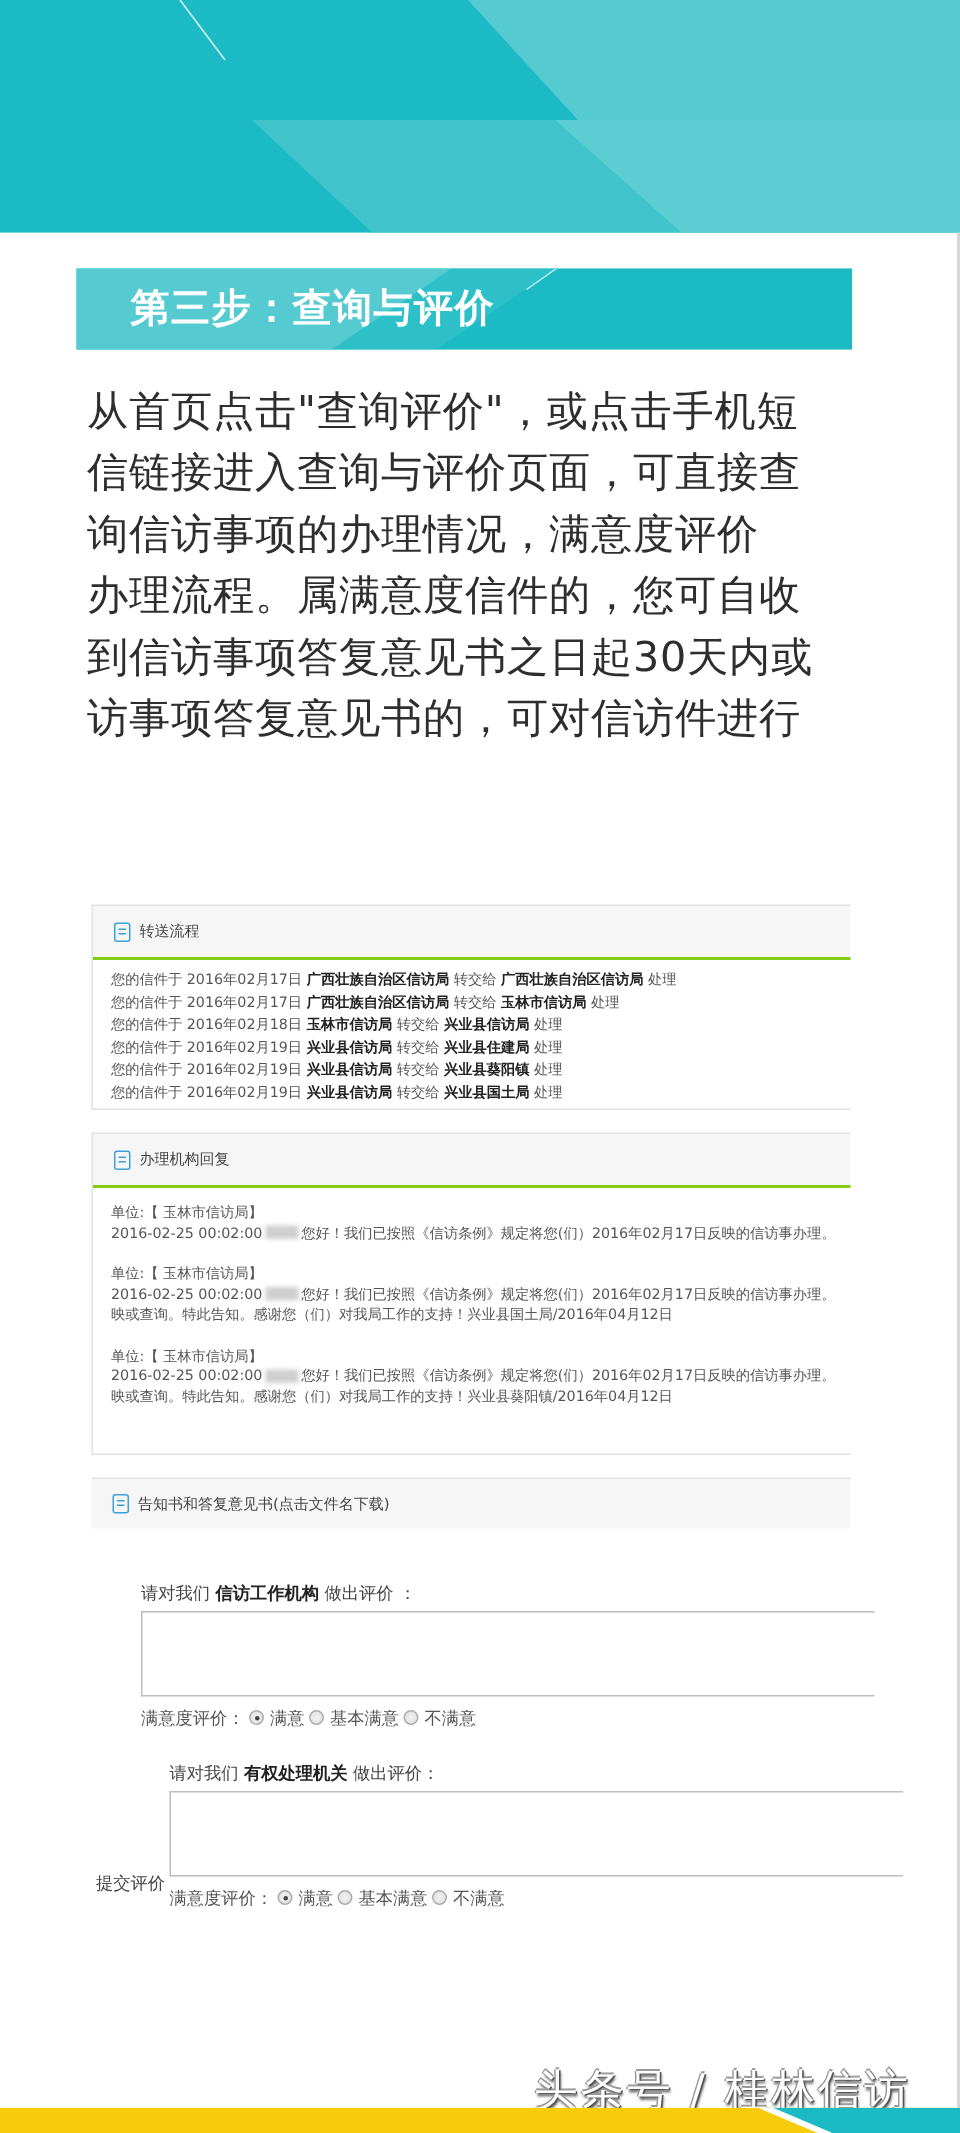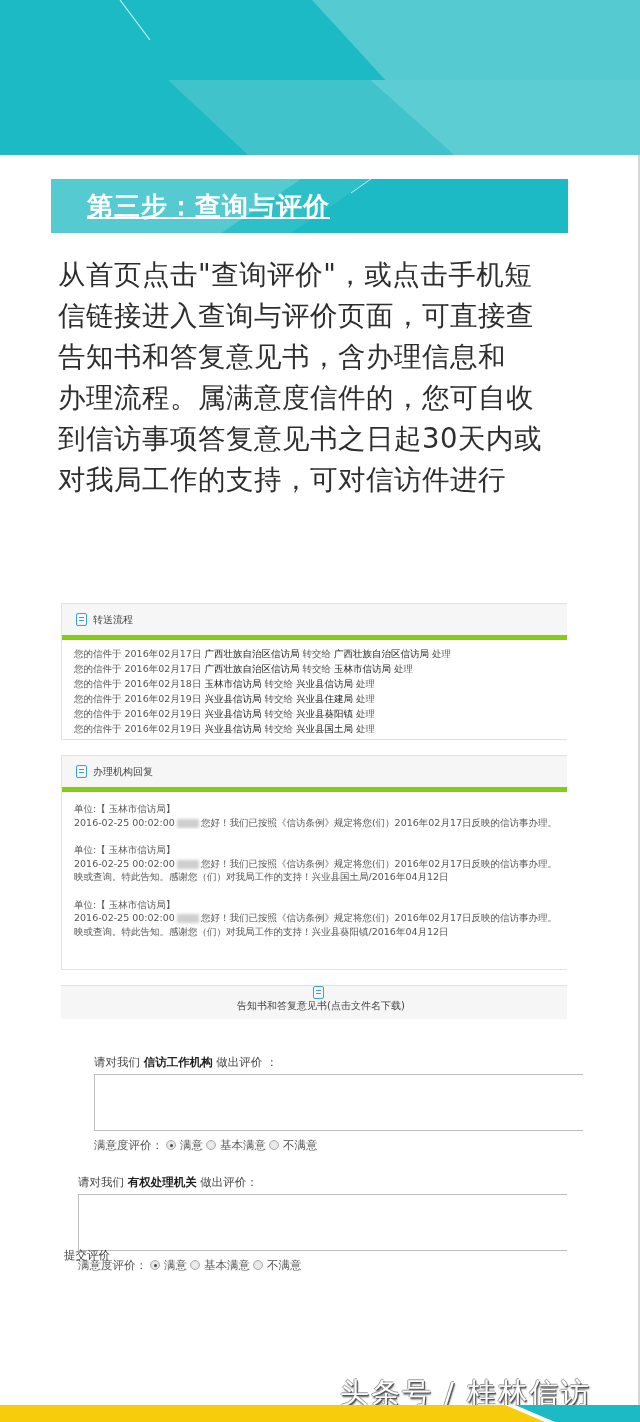--- a/index.html
+++ b/index.html
@@ -7,50 +7,50 @@
   body { position: relative; font-family: "DejaVu Sans", "Liberation Sans", sans-serif; color: #333; }
 
   
   .banner { position: absolute; left: 0; top: 0; width: 640px; height: 155px; background: #1bbac4; overflow: hidden; }
   .banner .poly { position: absolute; inset: 0; }
   .right-edge { position: absolute; right: 0; top: 155px; width: 2px; height: 1250px; background: #d6d6d6; }
 
   
   .step-bar { position: absolute; left: 51px; top: 179px; width: 517px; height: 54px; background: #1bbac4; overflow: hidden; }
   .step-bar svg { position: absolute; inset: 0; }
-  .step-title { position: absolute; left: 36px; top: 0; height: 54px; line-height: 54px; color: #ffffff; font-size: 26px; font-weight: bold; letter-spacing: 1px; text-decoration: underline; }
+  .step-title { position: absolute; left: 36px; top: 0; height: 54px; line-height: 54px; color: #ffffff; font-size: 26px; font-weight: bold; letter-spacing: 1px; }
 
   
   .intro { position: absolute; left: 58px; top: 254px; width: 520px; font-size: 27.5px; line-height: 41px; color: #2e2e2e; letter-spacing: 0.5px; }
   .intro .line { display: block; white-space: nowrap; }
 
   
   .panel { position: absolute; left: 61px; width: 506px; border: 1px solid #e2e2e2; border-right: none; background: #fff; }
-  .panel-head { height: 36px; background: #f6f6f6; border-bottom: 5px solid #84cc16; display: flex; align-items: center; padding-left: 14px; font-size: 10px; color: #444; }
+  .panel-head { height: 36px; background: #f6f6f6; border-bottom: 2px solid #84cc16; display: flex; align-items: center; padding-left: 14px; font-size: 10px; color: #444; }
   .doc-icon { width: 11px; height: 13px; border: 1.5px solid #3aa0d8; border-radius: 2px; margin-right: 6px; position: relative; }
   .doc-icon::before { content: ""; position: absolute; left: 2px; top: 3px; width: 5px; height: 1.2px; background: #3aa0d8; box-shadow: 0 3px 0 #3aa0d8; }
   .panel-body { padding: 6px 12px 8px 12px; font-size: 9.5px; color: #555; }
   .flow-row { height: 15px; line-height: 15px; white-space: nowrap; overflow: hidden; }
-  .flow-row b { color: #222; font-weight: normal; }
+  .flow-row b { color: #222; font-weight: bold; }
 
   .reply { margin-top: 6px; margin-bottom: 14px; line-height: 13.5px; white-space: nowrap; overflow: hidden; }
   .blur { display: inline-block; width: 22px; height: 9px; background: #cfcfcf; filter: blur(1.5px); vertical-align: middle; margin: 0 2px; }
 
   .eval-block { position: absolute; left: 78px; width: 489px; }
   .eval-label { font-size: 11.5px; color: #444; height: 16px; line-height: 16px; }
   .eval-label b { color: #222; }
   .eval-textarea { margin-top: 4px; width: 489px; height: 57px; border: 1px solid #bdbdbd; border-right: none; background: #fff; resize: none; display: block; }
   .rating-row { margin-top: 6px; font-size: 11.5px; color: #555; display: flex; align-items: center; height: 16px; }
   .radio { width: 10px; height: 10px; border-radius: 50%; border: 1px solid #aaa; background: radial-gradient(#f3f3f3, #dcdcdc); display: inline-block; margin: 0 4px 0 3px; position: relative; }
   .radio.checked::after { content: ""; position: absolute; left: 2.5px; top: 2.5px; width: 3px; height: 3px; border-radius: 50%; background: #444; }
 
   .submit-link { position: absolute; left: 64px; top: 1248px; font-size: 11.5px; color: #444; }
 
   
-  .watermark { position: absolute; left: 340px; top: 1394px; font-size: 29px; color: #ffffff; letter-spacing: 2px; text-shadow: 1px 1px 0 #555, -1px 0 0 #999, 0 -1px 0 #999, 1px 2px 2px #444; transform: translateY(-50%); white-space: nowrap; }
+  .watermark { position: absolute; left: 356px; top: 1394px; font-size: 29px; color: #ffffff; letter-spacing: 2px; text-shadow: 1px 1px 0 #555, -1px 0 0 #999, 0 -1px 0 #999, 1px 2px 2px #444; transform: translateY(-50%); white-space: nowrap; }
   .footer-bar { position: absolute; left: 0; top: 1405px; width: 640px; height: 17px; overflow: hidden; }
 </style>
 </head>
 <body>
 
 <div class="banner">
   <svg class="poly" width="640" height="155" viewBox="0 0 640 155">
     <rect x="0" y="0" width="640" height="155" fill="#1bbac4"></rect>
     <polygon points="312,0 640,0 640,155 454,155" fill="#55cbd1"></polygon>
     <polygon points="168,80 370,80 454,155 248,155" fill="#40c3cb"></polygon>
@@ -66,24 +66,24 @@
     <polygon points="0,0 250,0 185,54 0,54" fill="#55cbd1"></polygon>
     <polygon points="250,0 320,0 240,54 170,54" fill="#2ec0c9"></polygon>
     <line x1="320" y1="0" x2="300" y2="14" stroke="#bfeef0" stroke-width="1"></line>
   </svg>
   <div class="step-title">第三步：查询与评价</div>
 </div>
 
 <div class="intro">
   <span class="line">从首页点击"查询评价"，或点击手机短</span>
   <span class="line">信链接进入查询与评价页面，可直接查</span>
-  <span class="line">告知书和答复意见书，含办理信息和</span>
+  <span class="line">询信访事项的办理情况，满意度评价</span>
   <span class="line">办理流程。属满意度信件的，您可自收</span>
   <span class="line">到信访事项答复意见书之日起30天内或</span>
-  <span class="line">对我局工作的支持，可对信访件进行</span>
+  <span class="line">访事项答复意见书的，可对信访件进行</span>
 </div>
 
 <div class="panel" style="top:603px;height:137px;">
   <div class="panel-head">
     <span class="doc-icon"></span>
     <span>转送流程</span>
   </div>
   <div class="panel-body" style="padding-top:6px;">
     <div class="flow-row">
       <span>您的信件于</span>
@@ -153,21 +153,21 @@
     </div>
     <div class="reply">
       <div>单位:【 玉林市信访局】</div>
       <div><span>2016-02-25 00:02:00</span><span class="blur"></span><span>您好！我们已按照《信访条例》规定将您(们）2016年02月17日反映的信访事办理。</span></div>
       <div>映或查询。特此告知。感谢您（们）对我局工作的支持！兴业县葵阳镇/2016年04月12日</div>
     </div>
   </div>
 </div>
 
 <div class="panel" style="top:985px;height:33px;border-left:none;border-bottom:none;">
-  <div class="panel-head" style="height:33px;border-bottom:none;flex-direction:column;">
+  <div class="panel-head" style="height:33px;border-bottom:none;">
     <span class="doc-icon"></span>
     <span>告知书和答复意见书(点击文件名下载)</span>
   </div>
 </div>
 
 <div class="eval-block" style="top:1054px;padding-left:16px;">
   <div class="eval-label">
     <span>请对我们</span>
     <b>信访工作机构</b>
     <span>做出评价 ：</span>
@@ -177,21 +177,21 @@
     <span>满意度评价：</span>
     <span class="radio checked"></span>
     <span>满意</span>
     <span class="radio"></span>
     <span>基本满意</span>
     <span class="radio"></span>
     <span>不满意</span>
   </div>
 </div>
 
-<div class="eval-block" style="top:1174px;">
+<div class="eval-block" style="top:1174px;margin-left:35px;">
   <div class="eval-label">
     <span>请对我们</span>
     <b>有权处理机关</b>
     <span>做出评价：</span>
   </div>
   <textarea class="eval-textarea" style=""></textarea>
   <div class="rating-row">
     <span>满意度评价：</span>
     <span class="radio checked"></span>
     <span>满意</span>

